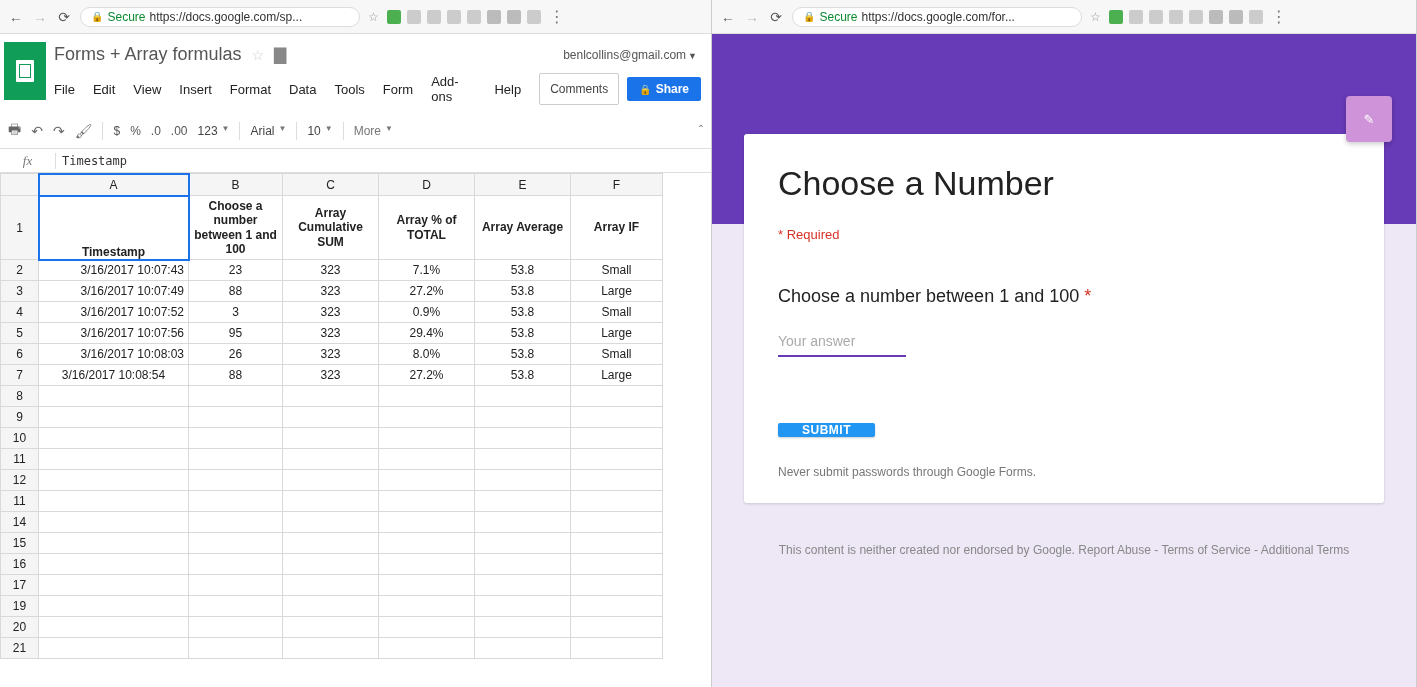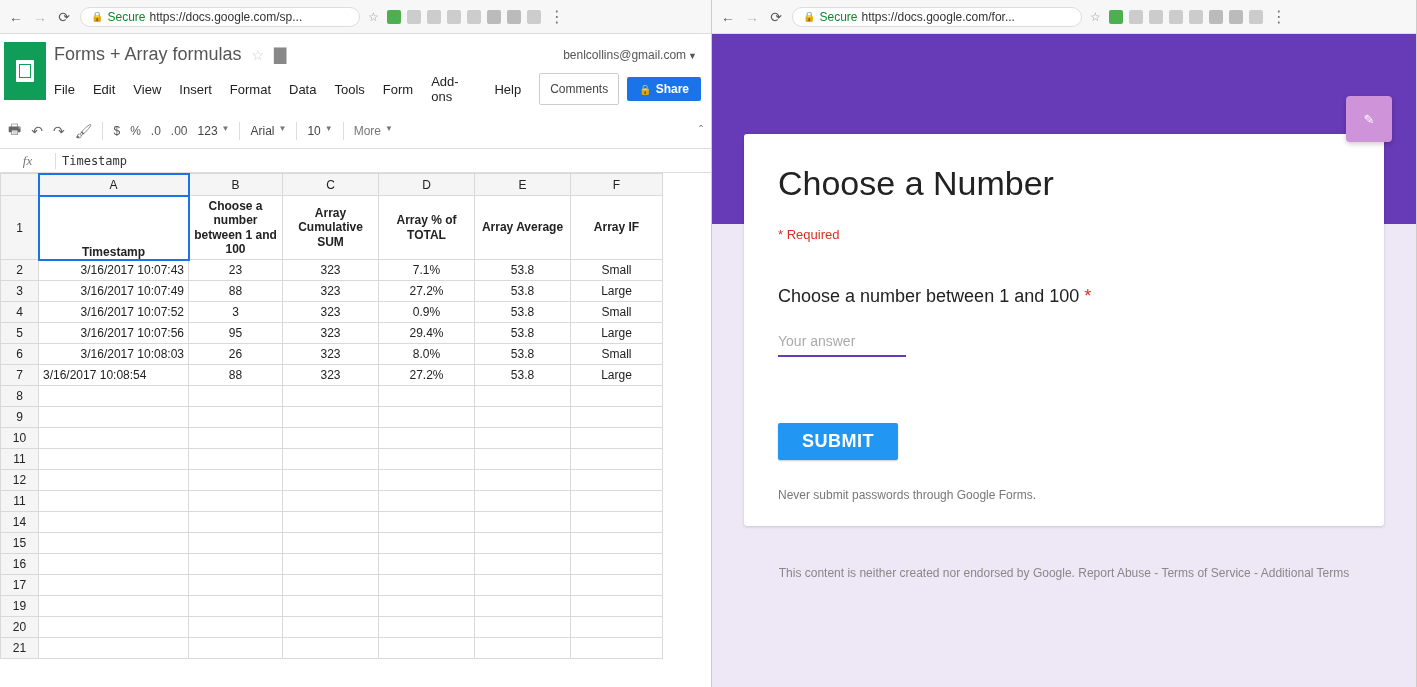--- a/index.html
+++ b/index.html
@@ -75,21 +75,21 @@
   .forms-body { flex:1; background:#ede7f6; overflow:auto; position:relative; }
   .forms-banner { height:190px; background:#673ab7; }
   .fab { position:absolute; top:62px; right:24px; width:46px; height:46px; background:#ce93d8; border-radius:4px; display:flex; align-items:center; justify-content:center; color:#fff; box-shadow:0 2px 5px rgba(0,0,0,0.2); }
   .form-card { background:#fff; border-radius:3px; width:640px; margin:-90px auto 0 auto; box-shadow:0 1px 3px rgba(0,0,0,0.15); padding:30px 34px 24px 34px; }
   .form-title { font-size:34px; color:#222; font-weight:normal; margin-bottom:12px; }
   .required { color:#d93025; font-size:13px; margin-top:24px; }
   .question { font-size:18px; color:#222; margin-top:44px; }
   .asterisk { color:#d93025; }
   .answer-input { margin-top:20px; width:128px; border:none; border-bottom:2px solid #673ab7; padding:6px 0; font-size:14px; outline:none; background:transparent; color:#333; }
   .answer-input::placeholder { color:#aaa; }
-  .submit-btn { margin-top:66px; background:#2196f3; color:#fff; border:none; padding:8px 24px; font-size:18px; font-weight:bold; border-radius:2px; letter-spacing:0.5px; box-shadow:0 1px 2px rgba(0,0,0,0.2); }
+  .submit-btn { margin-top:66px; background:#2196f3; color:#fff; border:none; padding:0 24px; font-size:12px; font-weight:bold; border-radius:2px; letter-spacing:0.5px; box-shadow:0 1px 2px rgba(0,0,0,0.2); }
   .pw-note { margin-top:28px; font-size:12px; color:#777; }
   .footer-note { text-align:center; font-size:12px; color:#888; margin-top:40px; padding:0 40px; }
 </style>
 </head>
 <body>
 
 <div class="pane left-pane">
 
   <div class="chrome-bar">
     <span class="nav-icon">←</span>
@@ -256,21 +256,21 @@
             <th class="row">6</th>
   <td style="text-align:right;">3/16/2017 10:08:03</td>
   <td>26</td>
   <td>323</td>
   <td>8.0%</td>
   <td>53.8</td>
   <td class="small-tag">Small</td>
           </tr>
           <tr>
             <th class="row">7</th>
-  <td style="text-align:left;">3/16/2017 10:08:54</td>
+  <td style="text-align:center;">3/16/2017 10:08:54</td>
   <td>88</td>
   <td>323</td>
   <td>27.2%</td>
   <td>53.8</td>
   <td class="large-tag">Large</td>
           </tr>
         </tbody>
       <tbody id="empty-rows">
           <tr>
             <th class="row">8</th>

